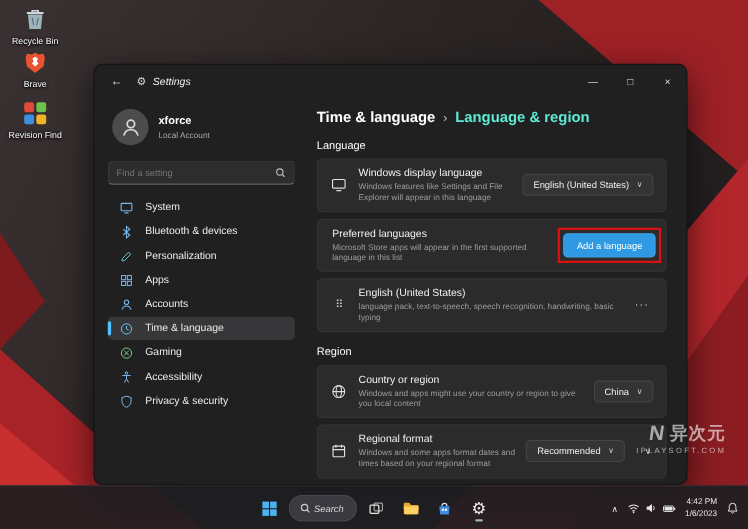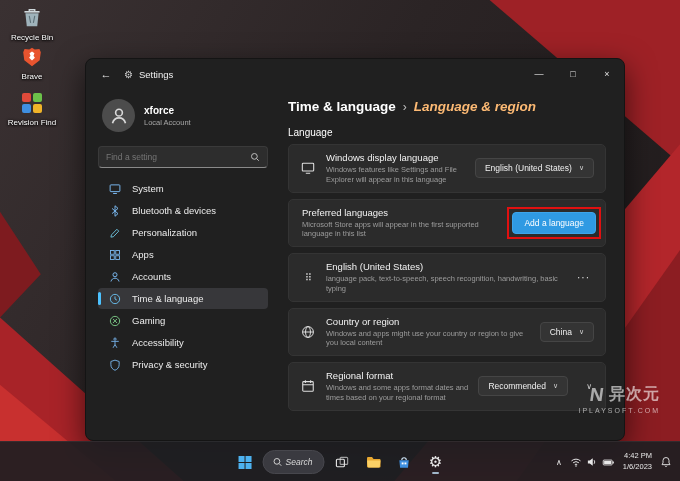--- a/index.html
+++ b/index.html
@@ -21,21 +21,21 @@
   .desk-icon { position:absolute; width:58px; display:flex; flex-direction:column; align-items:center; gap:2px; color:#fff; font-size:8px; text-shadow:0 1px 2px #000, 0 0 3px #000; }
   .desk-icon .gfx { width:26px; height:26px; display:flex; align-items:center; justify-content:center; }
   .rv-grid { display:grid; grid-template-columns:9px 9px; grid-template-rows:9px 9px; gap:2px; }
   .rv-grid i { border-radius:2px; }
 
   
   .window { position:absolute; left:85px; top:58px; width:540px; height:383px; background:#202020; border:1px solid #141414; border-radius:8px; box-shadow:0 10px 30px rgba(0,0,0,.6); display:flex; flex-direction:column; overflow:hidden; color:#fff; }
   .titlebar { height:30px; flex:0 0 30px; display:flex; align-items:center; padding-left:8px; font-size:9.5px; }
   .tb-back { width:24px; height:22px; display:flex; align-items:center; justify-content:center; border-radius:4px; color:#e8e8e8; font-size:11px; cursor:pointer; }
   .tb-appicon { color:#cfcfcf; font-size:10px; margin:0 6px 0 6px; }
-  .tb-title { color:#f0f0f0; }
+  .tb-title { color:#f0f0f0;font-style:italic; }
   .tb-spacer { flex:1; }
   .tb-btn { width:34px; height:30px; display:flex; align-items:center; justify-content:center; font-size:9px; color:#e0e0e0; }
   .win-body { flex:1; display:flex; min-height:0; }
 
   
   .sidebar { width:192px; flex:0 0 192px; padding:4px 10px 8px 12px; }
   .user { display:flex; align-items:center; gap:9px; padding:6px 4px; }
   .avatar { width:33px; height:33px; border-radius:50%; background:#4c4c4c; display:flex; align-items:center; justify-content:center; }
   .user-name { font-size:10px; font-weight:700; }
   .user-type { font-size:7.5px; color:#a6a6a6; margin-top:2px; }
@@ -45,21 +45,21 @@
   .nav-item { position:relative; height:21px; display:flex; align-items:center; gap:10px; padding-left:10px; border-radius:4px; font-size:9.5px; color:#ececec; cursor:pointer; }
   .nav-item.selected { background:#37373a; }
   .nav-pill { position:absolute; left:0; top:4px; width:3px; height:13px; border-radius:2px; background:#4cc2ff; }
   .nav-ic { width:14px; display:flex; align-items:center; justify-content:center; }
 
   
   .main { flex:1; padding:10px 18px 0 10px; min-width:0; }
   .breadcrumb { font-size:13.5px; display:flex; gap:7px; align-items:baseline; }
   .bc-parent { font-weight:600; color:#fff; cursor:pointer; }
   .bc-sep { color:#bdbdbd; font-size:12px; }
-  .bc-current { font-weight:700; color:#fdba74;font-style:italic; }
+  .bc-current { font-weight:700; color:#5eead4; }
   .sec-head { font-size:10px; font-weight:400; margin:13px 0 6px; }
   .card { position:relative; background:#2b2b2b; border:1px solid #343434; border-radius:5px; display:flex; align-items:center; gap:10px; padding:7px 11px; margin-bottom:6px; }
   .row-ic { width:16px; flex:0 0 16px; display:flex; justify-content:center; color:#e0e0e0; }
   .row-text { flex:1; min-width:0; }
   .row-title { font-size:9.5px; color:#f2f2f2; }
   .row-desc { font-size:7.5px; color:#9c9c9c; margin-top:2px; line-height:1.3; max-width:238px; }
   .dropdown { display:flex; align-items:center; gap:7px; background:#343434; border:1px solid #454545; border-radius:4px; padding:4px 9px; font-size:8.5px; color:#f0f0f0; cursor:pointer; white-space:nowrap; }
   .dd-chev { font-size:7px; color:#cfcfcf; }
   .red-annotation { border:2px solid #e01010; padding:3px; margin:-5px -7px -5px 0; }
   .accent-btn { background:#2f9ae3; color:#fff; border:1px solid #3da5ea; border-radius:4px; font-size:8.5px; padding:5px 11px; cursor:pointer; font-family:"Liberation Sans", sans-serif; white-space:nowrap; }
@@ -292,20 +292,21 @@
 
         <div class="card">
           <span class="row-ic drag-glyph">⠿</span>
           <div class="row-text">
             <div class="row-title">English (United States)</div>
             <div class="row-desc" style="max-width:270px;">language pack, text-to-speech, speech recognition, handwriting, basic typing</div>
           </div>
           <span class="more-btn">···</span>
         </div>
 
+        <div class="sec-head">Region</div>
 
         <div class="card">
           <span class="row-ic">
               <svg width="14" height="14" viewBox="0 0 16 16" fill="none" stroke="#e0e0e0" stroke-width="1.1">
                 <circle cx="8" cy="8" r="6.2"></circle>
                 <ellipse cx="8" cy="8" rx="2.8" ry="6.2"></ellipse>
                 <path d="M1.8 8h12.4"></path>
               </svg>
             </span>
           <div class="row-text">

